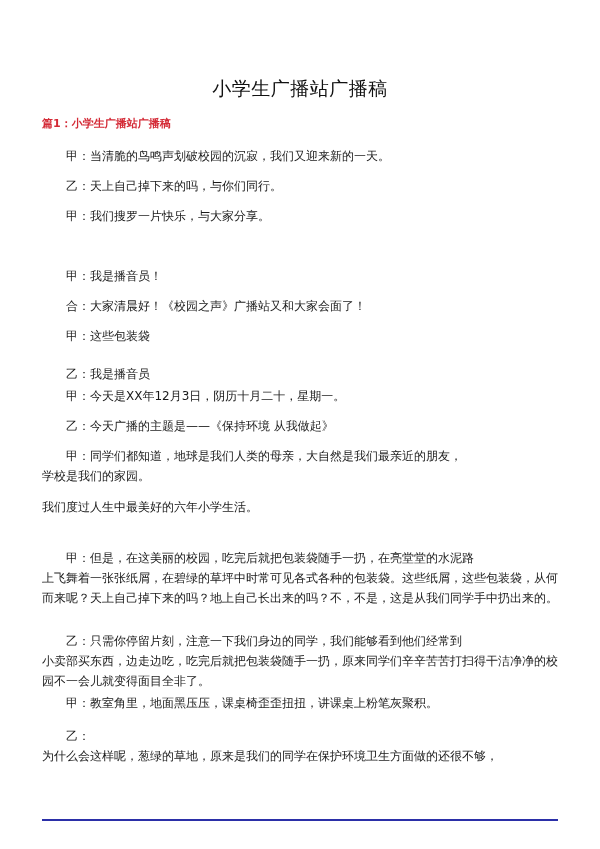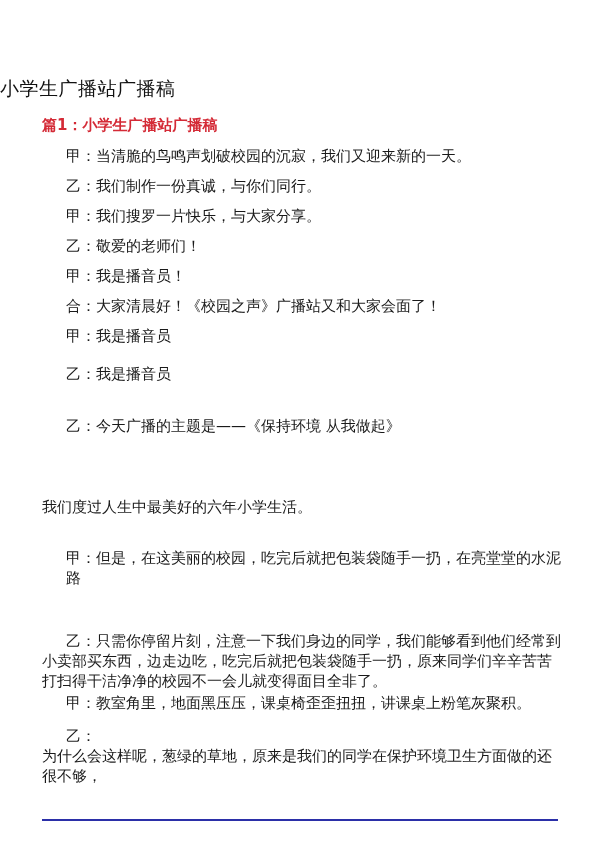--- a/index.html
+++ b/index.html
@@ -1,65 +1,70 @@
 <!DOCTYPE html>
 <html><head>
   <meta charset="utf-8">
   <style>
     html, body { margin: 0; padding: 0; background: #ffffff; }
     body { width: 600px; height: 849px; position: relative; overflow: hidden;
            font-family: "DejaVu Sans", "Liberation Sans", sans-serif; color: #1a1a1a; }
     .page { position: absolute; left: 0; top: 0; width: 600px; height: 849px; background: #fff; }
-    .title { position: absolute; top: 76px; left: 0; width: 600px; text-align: left;
+    .title { position: absolute; top: 76px; left: 0; width: 600px; text-align: center;
              font-size: 19px; letter-spacing: 0.5px; color: #111; }
-    .subtitle { position: absolute; top: 116px; left: 42px; font-size: 15px; color: #d42a36; font-weight: bold; }
-    .p { position: absolute; left: 42px; width: 520px; font-size: 15px; line-height: 20px; color: #1a1a1a; }
+    .subtitle { position: absolute; top: 116px; left: 42px; font-size: 11px; color: #d42a36; font-weight: bold; }
+    .p { position: absolute; left: 42px; width: 520px; font-size: 12px; line-height: 20px; color: #1a1a1a; }
     .p .first { padding-left: 24px; }
     .footer-line { position: absolute; left: 42px; top: 819px; width: 516px; height: 2px; background: #2b2fa8; }
   </style>
 </head>
 <body>
 
 <div class="page">
   <div class="title">小学生广播站广播稿</div>
   <div class="subtitle">篇1：小学生广播站广播稿</div>
 
   <div class="p" style="top:146px">
       <div class="first">甲：当清脆的鸟鸣声划破校园的沉寂，我们又迎来新的一天。</div>
     </div>
   <div class="p" style="top:176px">
-      <div class="first">乙：我们制作一份真诚，与你们同行。</div>
+      <div class="first">乙：天上自己掉下来的吗，与你们同行。</div>
     </div>
   <div class="p" style="top:206px">
       <div class="first">甲：我们搜罗一片快乐，与大家分享。</div>
-    </div>
-  <div class="p" style="top:236px">
-      <div class="first">乙：敬爱的老师们！</div>
     </div>
   <div class="p" style="top:266px">
       <div class="first">甲：我是播音员！</div>
     </div>
   <div class="p" style="top:296px">
       <div class="first">合：大家清晨好！《校园之声》广播站又和大家会面了！</div>
     </div>
   <div class="p" style="top:326px">
-      <div class="first">甲：我是播音员</div>
+      <div class="first">甲：这些包装袋</div>
     </div>
   <div class="p" style="top:364px">
       <div class="first">乙：我是播音员</div>
+    </div>
+  <div class="p" style="top:386px">
+      <div class="first">甲：今天是XX年12月3日，阴历十月二十，星期一。</div>
     </div>
   <div class="p" style="top:416px">
       <div class="first">乙：今天广播的主题是——《保持环境 从我做起》</div>
     </div>
 
+  <div class="p" style="top:446px">
+    <div class="first">甲：同学们都知道，地球是我们人类的母亲，大自然是我们最亲近的朋友，</div>
+    <div>学校是我们的家园。</div>
+  </div>
   <div class="p" style="top:497px">
     <div>我们度过人生中最美好的六年小学生活。</div>
   </div>
   <div class="p" style="top:548px">
     <div class="first">甲：但是，在这美丽的校园，吃完后就把包装袋随手一扔，在亮堂堂的水泥路</div>
+    <div>上飞舞着一张张纸屑，在碧绿的草坪中时常可见各式各种的包装袋。这些纸屑，这些包装袋，从何而来呢？天上自己掉下来的吗？地上自己长出来的吗？不，不是，这是从我们同学手中扔出来的。</div>
   </div>
   <div class="p" style="top:631px">
     <div class="first">乙：只需你停留片刻，注意一下我们身边的同学，我们能够看到他们经常到</div>
     <div>小卖部买东西，边走边吃，吃完后就把包装袋随手一扔，原来同学们辛辛苦苦打扫得干洁净净的校园不一会儿就变得面目全非了。</div>
   </div>
   <div class="p" style="top:693px">
       <div class="first">甲：教室角里，地面黑压压，课桌椅歪歪扭扭，讲课桌上粉笔灰聚积。</div>
     </div>
   <div class="p" style="top:726px">
     <div class="first">乙：</div>

